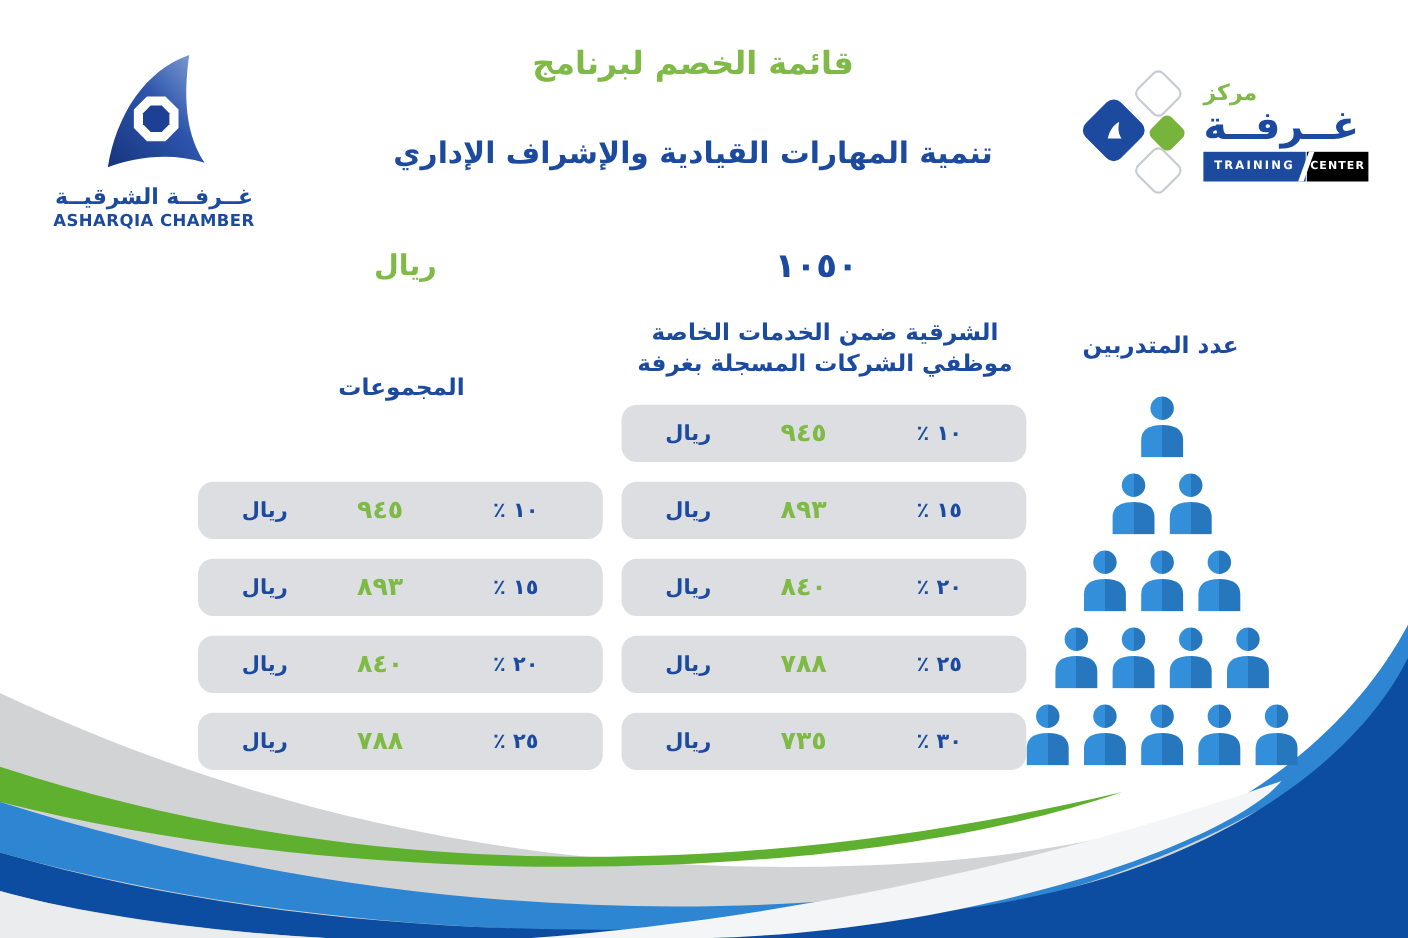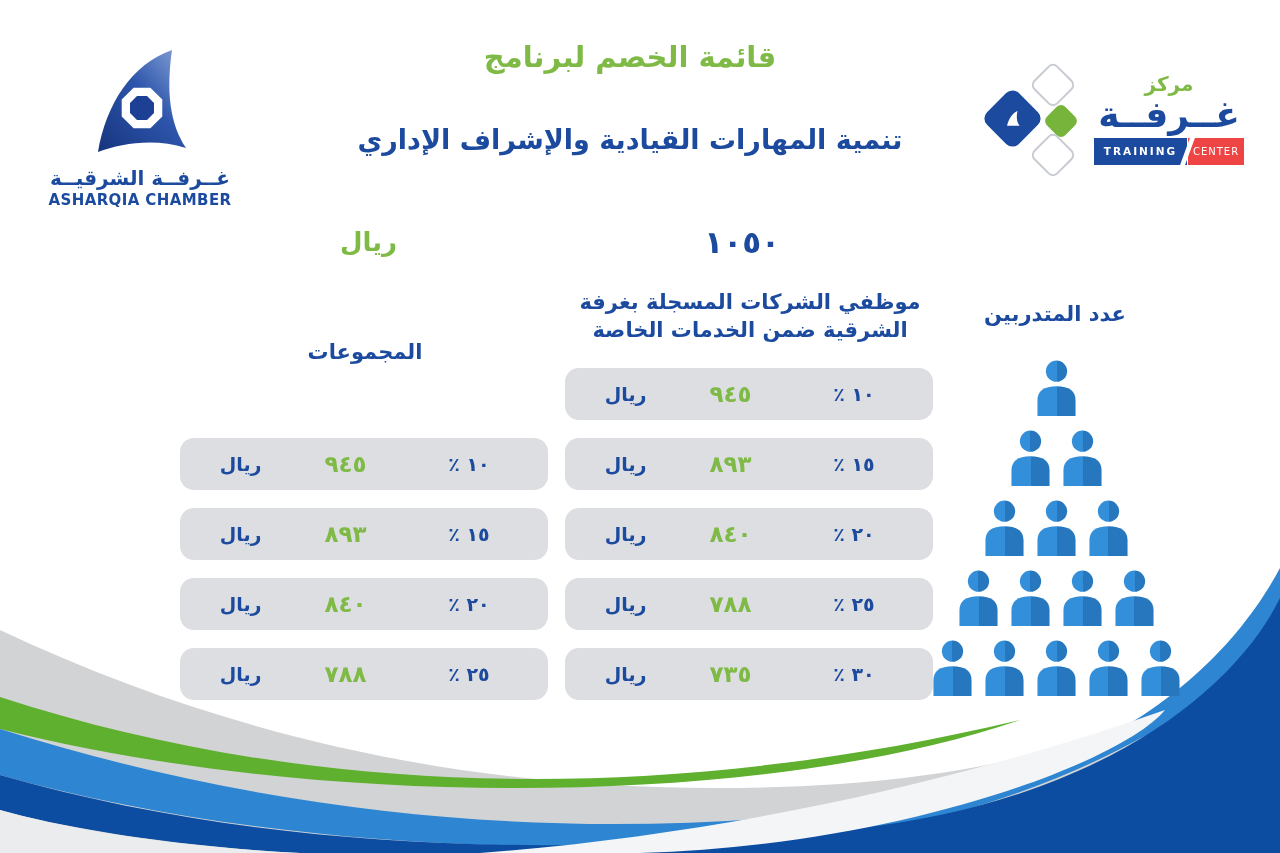--- a/index.html
+++ b/index.html
@@ -32,29 +32,29 @@
   
   #training{left:988px;top:64px;width:252px;height:118px;z-index:2;display:flex;gap:10px;}
   #t-diamonds{position:relative;width:96px;height:112px;flex:none;}
   .dmd{position:absolute;transform:rotate(45deg);}
   .dmd.big{width:45px;height:45px;background:var(--blue);border-radius:9px;left:2px;top:32px;
            display:flex;align-items:center;justify-content:center;}
   .dmd.big svg{transform:rotate(-45deg);}
   .dmd.w1{width:30px;height:30px;background:#fff;border:2px solid #c8ccd2;border-radius:7px;left:48px;top:4px;}
   .dmd.grn{width:26px;height:26px;background:#76b43b;border-radius:6px;left:60px;top:44px;}
   .dmd.w2{width:30px;height:30px;background:#fff;border:2px solid #c8ccd2;border-radius:7px;left:48px;top:74px;}
-  #t-text{display:flex;flex-direction:column;align-items:center;direction:rtl;padding-top:8px;}
+  #t-text{display:flex;flex-direction:column;align-items:flex-end;direction:rtl;padding-top:8px;}
   #t-word-top{color:var(--green);font-size:20px;font-weight:bold;}
   #t-word-main{color:var(--blue);font-size:36px;font-weight:bold;line-height:1.05;}
   #t-banner{direction:ltr;display:flex;height:27px;margin-top:4px;width:150px;}
   #t-banner .tb{background:var(--blue);color:#fff;flex:1;display:flex;align-items:center;justify-content:center;
       font-size:10.5px;font-weight:bold;letter-spacing:2px;}
   #t-banner .slash{width:5px;background:#fff;transform:skewX(-20deg);margin:0 -2px;z-index:1;}
-  #t-banner .gb{background:#ef4444;color:#fff;width:56px;display:flex;align-items:center;justify-content:center;
-      font-size:10px;font-weight:normal;letter-spacing:1px;}
+  #t-banner .gb{background:#000000;color:#fff;width:56px;display:flex;align-items:center;justify-content:center;
+      font-size:10px;font-weight:bold;letter-spacing:1px;}
 
   
   #fees{left:340px;top:224px;width:440px;display:flex;direction:rtl;justify-content:space-between;
         align-items:center;z-index:2;}
   #fees .lbl{color:var(--green);font-size:27px;font-weight:bold;}
   #fees .amt{color:var(--blue);font-size:31px;font-weight:bold;direction:ltr;}
   #fees .cur{color:var(--green);font-size:26px;font-weight:bold;}
 
   
   .col-header{color:var(--blue);font-weight:bold;text-align:center;z-index:2;}
@@ -151,22 +151,22 @@
     </div>
   </div>
 </div>
 
 <div id="fees" class="abs">
   <span class="amt">١٠٥٠</span>
   <span class="cur">ريال</span>
 </div>
 
 <div id="companies-header" class="abs col-header">
+  <div>الشرقية ضمن الخدمات الخاصة</div>
   <div>موظفي الشركات المسجلة بغرفة</div>
-  <div>الشرقية ضمن الخدمات الخاصة</div>
 </div>
 <div id="trainees-header" class="abs col-header">عدد المتدربين</div>
 <div id="groups-header" class="abs col-header">المجموعات</div>
 
 <div id="company-col" class="col">
     <div class="pill">
       <span class="riyal">ريال</span>
       <span class="price">٩٤٥</span>
       <span class="pct">٪ ١٠</span>
     </div>

